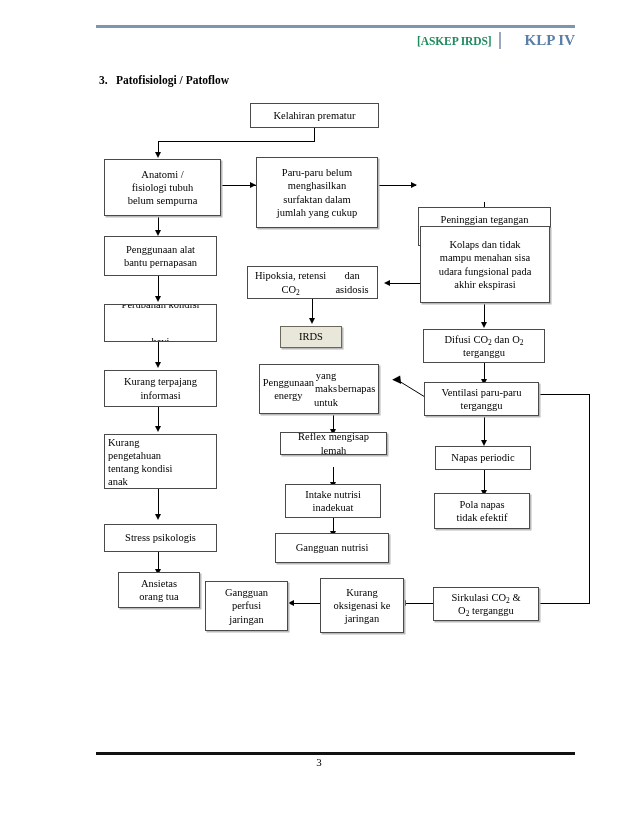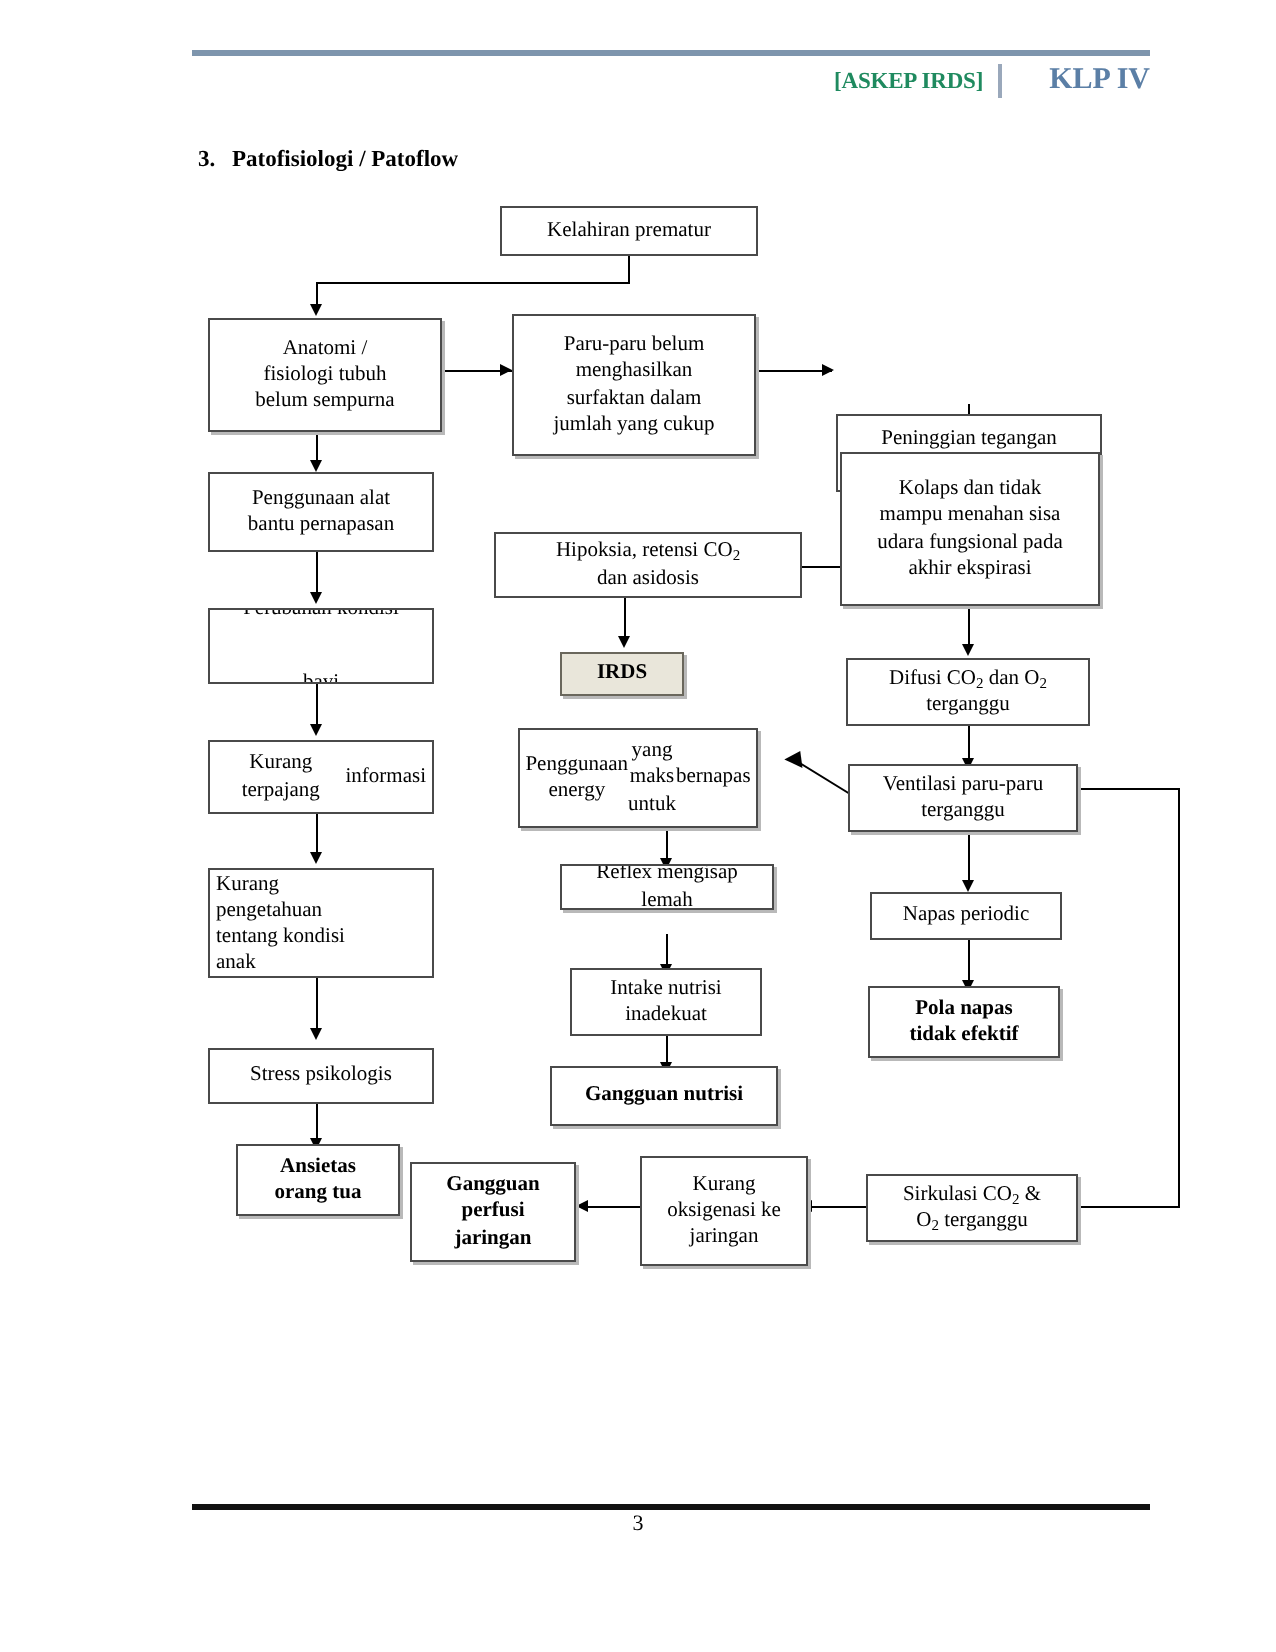--- a/index.html
+++ b/index.html
@@ -36,21 +36,21 @@
     border:1px solid #4a4a4a;
     background:#fff;
     display:flex;align-items:center;justify-content:center;
     text-align:center;
     font-size:10.5px;
     line-height:1.26;
     padding:2px 3px;
     overflow:hidden;
   }
   .box.shadow{box-shadow:1.5px 1.5px 0 #b9b9b9;}
-  .box.bold{font-weight:bold;}
+  .box.bold{font-weight:normal;}
   .box.fill{background:#e9e6da;border-color:#6a675c;}
   .box.clip{align-items:flex-start;padding-top:3px;}
   .box sub{font-size:7.5px;vertical-align:baseline;position:relative;top:2px;}
 
   
   .ln{position:absolute;background:#000;}
   .vl{width:1px;}
   .hl{height:1px;}
   .arw{position:absolute;width:0;height:0;}
   .arw-d{border-left:3.5px solid transparent;border-right:3.5px solid transparent;border-top:6px solid #000;}
@@ -178,40 +178,40 @@
     <span>bantu pernapasan</span>
   </div>
 
   <div class="box shadow" style="left:420px;top:226px;width:130px;height:77px;flex-direction:column;">
     <span>Kolaps dan tidak</span>
     <span>mampu menahan sisa</span>
     <span>udara fungsional pada</span>
     <span>akhir ekspirasi</span>
   </div>
 
-  <div class="box" style="left:247px;top:266px;width:154px;height:33px;flex-direction:column;">
+  <div class="box" style="left:247px;top:266px;width:131px;height:33px;flex-direction:row;">
     <span><span>Hipoksia, retensi CO</span><sub>2</sub></span>
     <span>dan asidosis</span>
   </div>
 
   <div class="box" style="left:104px;top:304px;width:113px;height:38px;flex-direction:column;gap:24px;">
     <span>Perubahan kondisi</span>
     <span>bayi</span>
   </div>
 
   <div class="box bold fill shadow" style="left:280px;top:326px;width:62px;height:22px;">
     <span>IRDS</span>
   </div>
 
   <div class="box" style="left:423px;top:329px;width:122px;height:34px;flex-direction:column;">
     <span><span>Difusi CO</span><sub>2</sub><span> dan O</span><sub>2</sub></span>
     <span>terganggu</span>
   </div>
 
-  <div class="box" style="left:104px;top:370px;width:113px;height:37px;">
+  <div class="box" style="left:104px;top:370px;width:113px;height:37px;flex-direction:column;">
     <span>Kurang terpajang</span>
     <span>informasi</span>
   </div>
 
   <div class="box shadow" style="left:259px;top:364px;width:120px;height:50px;flex-direction:row;">
     <span>Penggunaan energy</span>
     <span>yang maks untuk</span>
     <span>bernapas</span>
   </div>
 

